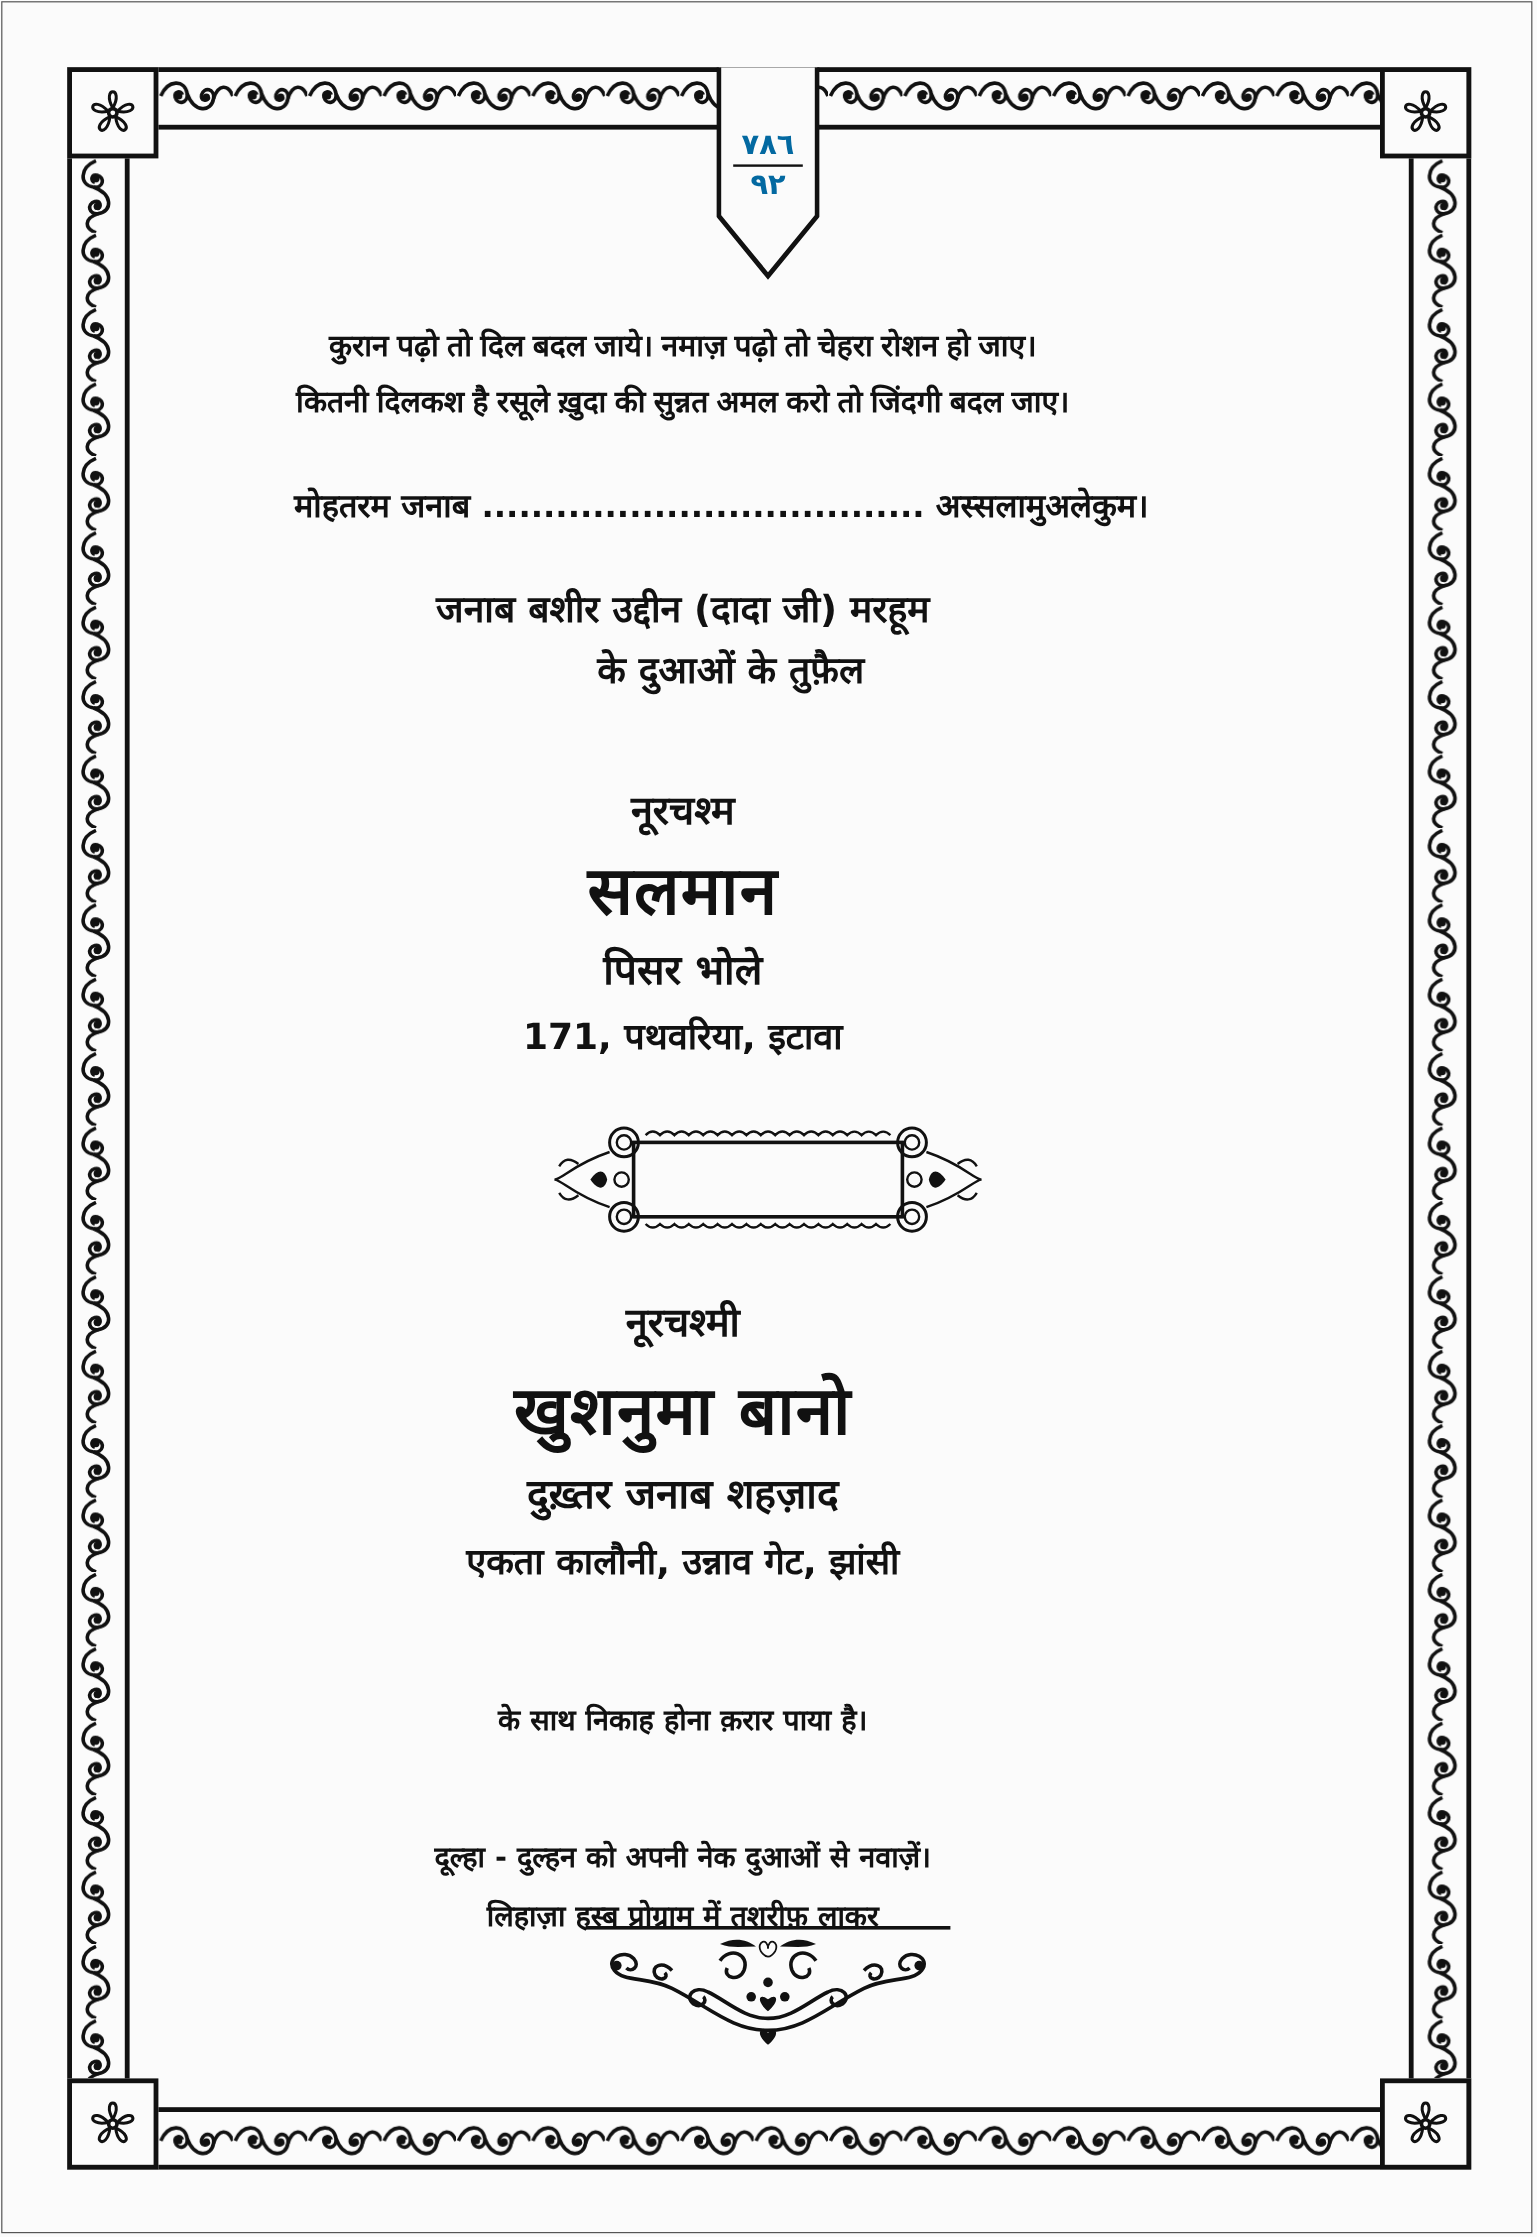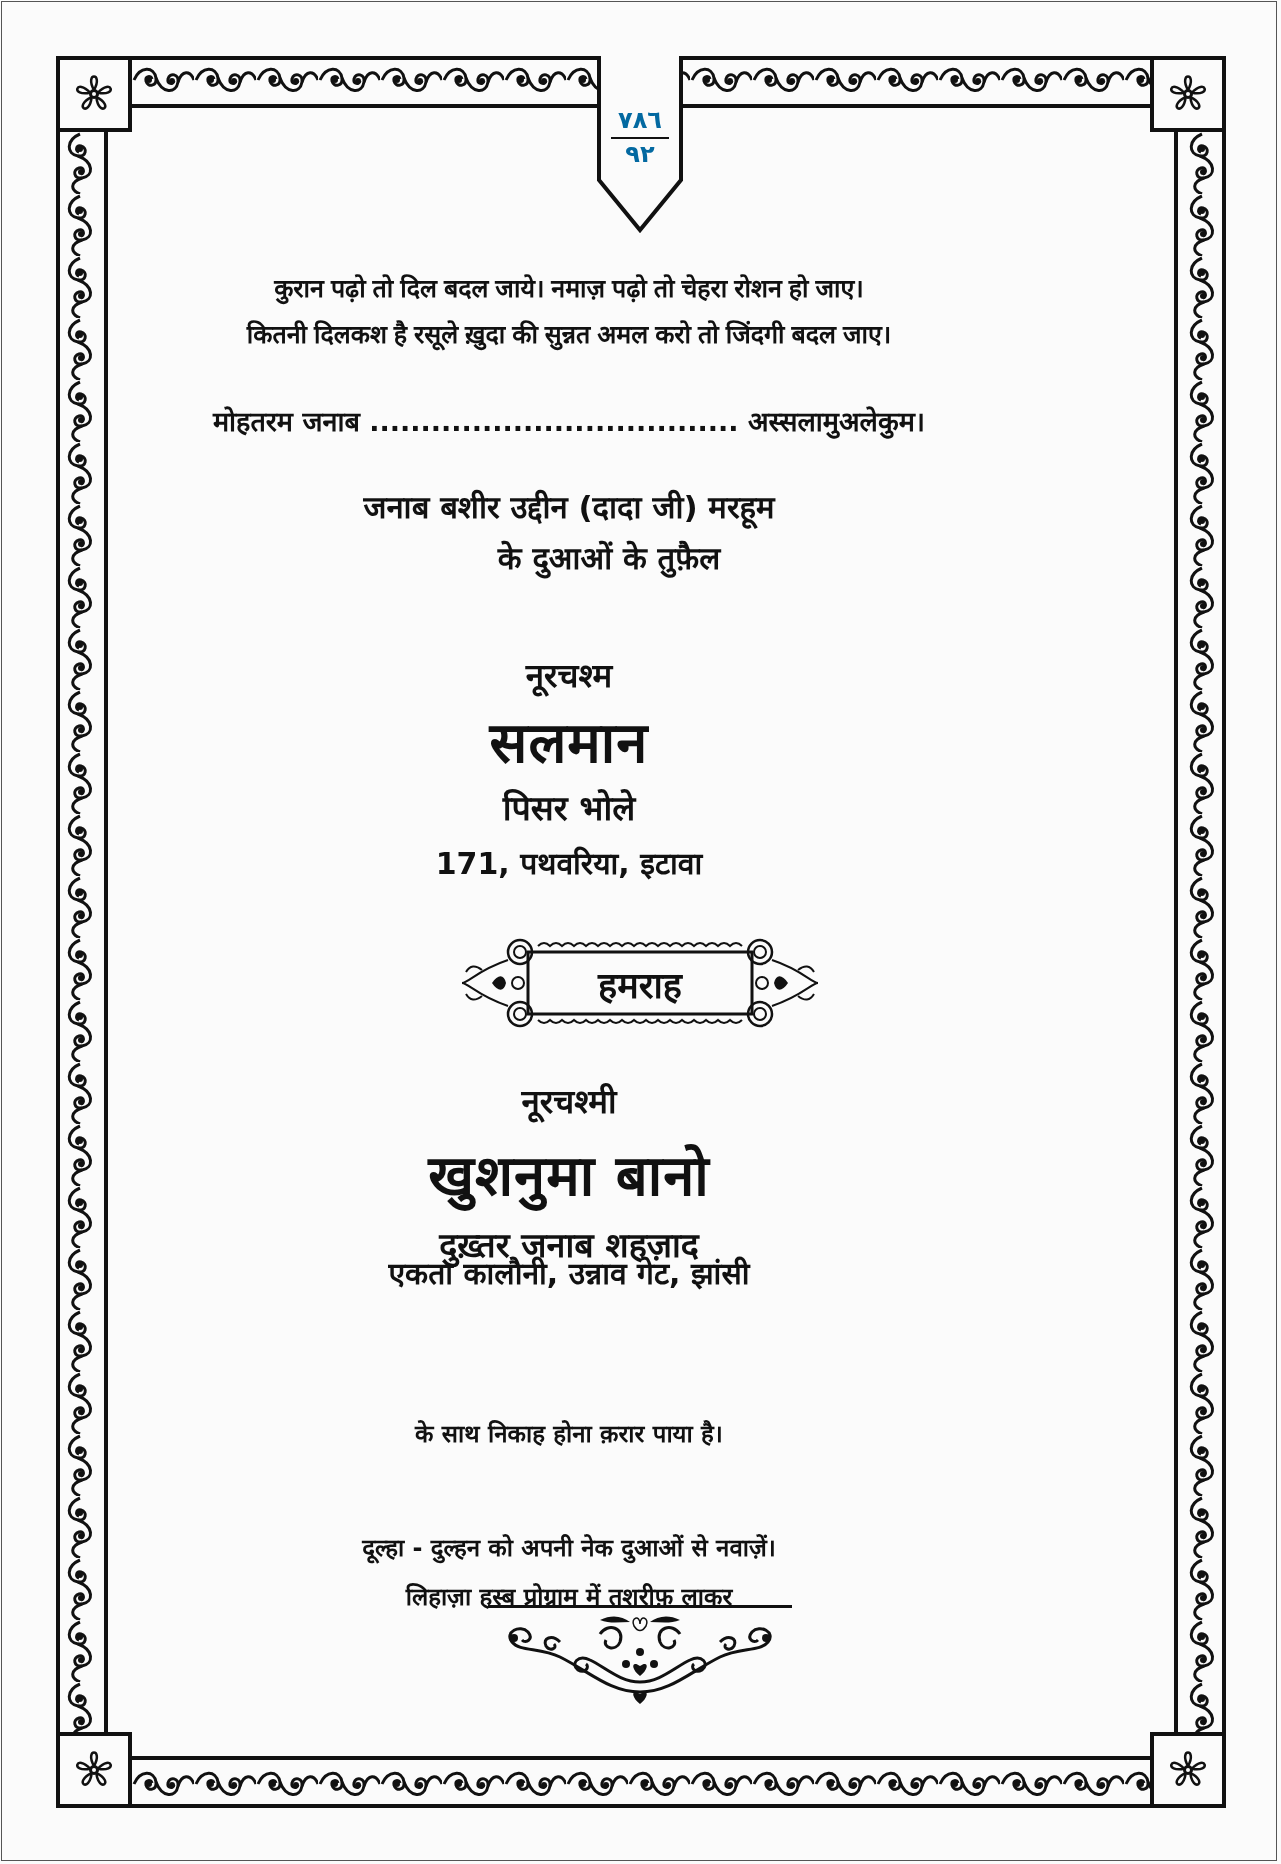--- a/index.html
+++ b/index.html
@@ -139,21 +139,21 @@
     <path d="M2,0 L2,124 L43,174 L84,124 L84,0" fill="#fbfbfb" stroke="#111" stroke-width="4"></path>
   </svg>
   <div class="badge-text badge-top">٧٨٦</div>
   <div class="badge-rule"></div>
   <div class="badge-text badge-bot">٩٢</div>
 </div>
 
 <div class="line quote" style="top:270px;">कुरान पढ़ो तो दिल बदल जाये। नमाज़ पढ़ो तो चेहरा रोशन हो जाए।</div>
 <div class="line quote" style="top:316px;">कितनी दिलकश है रसूले ख़ुदा की सुन्नत अमल करो तो जिंदगी बदल जाए।</div>
 
-<div class="line salute" style="top:402px;">
+<div class="line salute" style="top:402px;padding-left:32px;">
   <span>मोहतरम जनाब</span>
   <span>....................................</span>
   <span>अस्सलामुअलेकुम।</span>
 </div>
 
 <div class="line bless" style="top:485px;">जनाब बशीर उद्दीन (दादा जी) मरहूम</div>
 <div class="line bless" style="top:536px;margin-left:40px;">के दुआओं के तुफ़ैल</div>
 
 <div class="line label" style="top:652px;">नूरचश्म</div>
 <div class="line name" style="top:702px;">सलमान</div>
@@ -177,27 +177,26 @@
       <path d="M50,30 C20,40 10,53 4,53 C10,53 20,66 50,76"></path>
       <path d="M314,30 C344,40 354,53 360,53 C354,53 344,66 314,76"></path>
       <path d="M24,40 q-10,-8 -16,2 M24,66 q-10,8 -16,-2"></path>
       <path d="M340,40 q10,-8 16,2 M340,66 q10,8 16,-2"></path>
       <circle cx="60" cy="53" r="6"></circle>
         <circle cx="304" cy="53" r="6"></circle>
     </g>
     <path d="M34,53 C40,44 46,44 48,53 C46,62 40,62 34,53 Z" fill="#111"></path>
     <path d="M330,53 C324,44 318,44 316,53 C318,62 324,62 330,53 Z" fill="#111"></path>
   </svg>
-  <div class="cartouche-label">हमराह</div>
 </div>
 
 <div class="line label" style="top:1078px;">नूरचश्मी</div>
 <div class="line name" style="top:1135px;">खुशनुमा बानो</div>
 <div class="line parent" style="top:1221px;">दुख़्तर जनाब शहज़ाद</div>
-<div class="line addr" style="top:1252px;">एकता कालौनी, उन्नाव गेट, झांसी</div>
+<div class="line addr" style="top:1280px;">एकता कालौनी, उन्नाव गेट, झांसी</div>
 
 <div class="line para" style="top:1416px;">के साथ निकाह होना क़रार पाया है।</div>
 <div class="line para" style="top:1547px;margin-top:32px;">लिहाज़ा हस्ब प्रोग्राम में तशरीफ़ लाकर</div>
 <div class="line para" style="top:1530px;">दूल्हा - दुल्हन को अपनी नेक दुआओं से नवाज़ें।</div>
 
 <div class="divider"></div>
 <div class="ornament">
   <svg width="300" height="95" viewBox="0 0 300 95">
     <g fill="none" stroke="#111" stroke-width="3">
       <path d="M150,80 C120,80 100,60 70,45 C50,35 30,40 22,30 C14,20 30,12 38,20 C44,27 36,32 32,28"></path>

